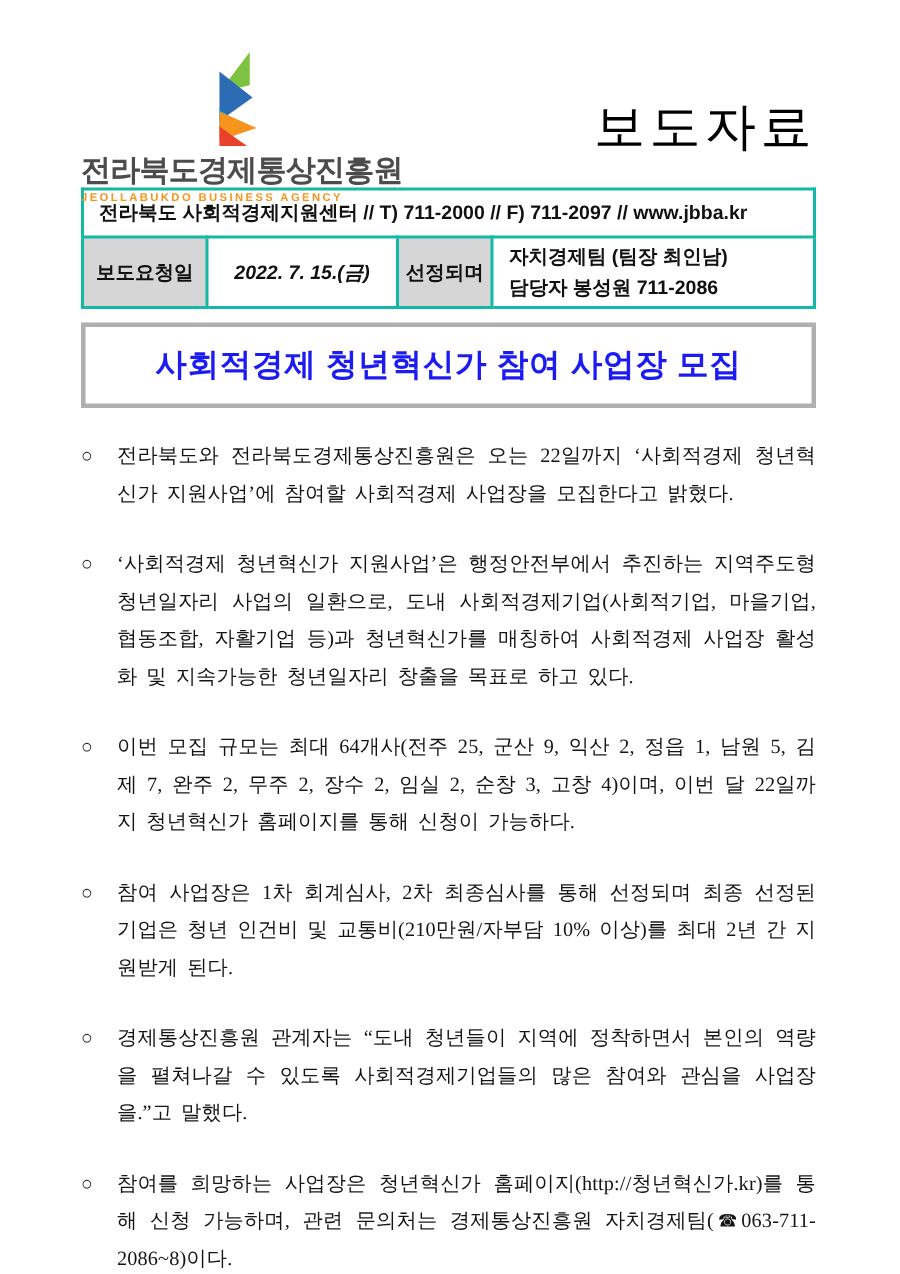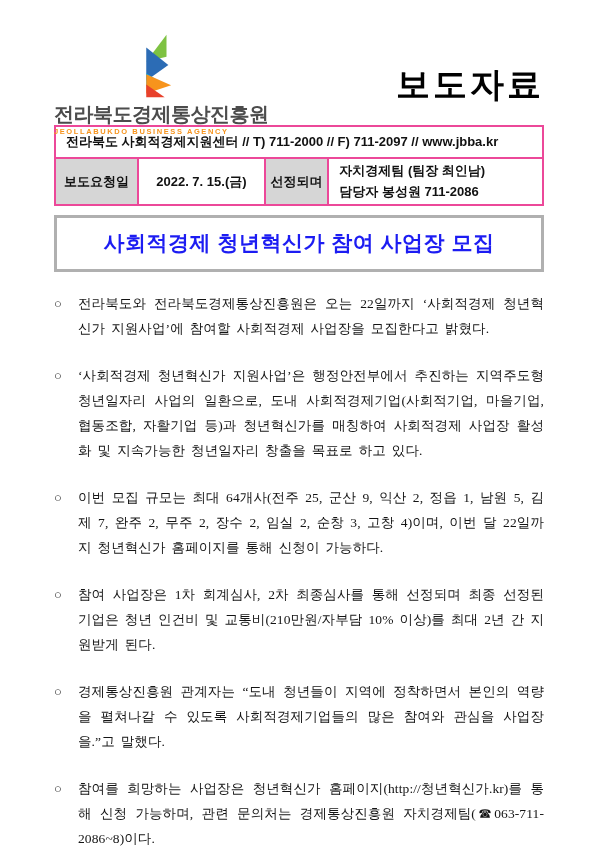--- a/index.html
+++ b/index.html
@@ -24,37 +24,37 @@
     font-family: "Liberation Sans", sans-serif;
     font-size: 20px; font-weight: 800; color: #4c4c4c; letter-spacing: -0.5px;
   }
   .org-en {
     font-family: "Liberation Sans", sans-serif;
     font-size: 7.5px; font-weight: 700; color: #f7941d; letter-spacing: 1.6px;
     margin-top: 3px;
   }
   .doc-type {
     font-family: "Liberation Sans", sans-serif;
-    font-size: 34px; font-weight: 700; color: #000; letter-spacing: 3px;
+    font-size: 34px; font-weight: 400; color: #000; letter-spacing: 3px;
   }
 
   
   .info-table {
     width: 100%; border-collapse: collapse; margin-top: 7px;
     font-family: "Liberation Sans", sans-serif;
   }
   .info-table td {
-    border: 2px solid #ec4899; font-size: 13px; font-weight: 700; color: #111;
+    border: 2px solid #14b8a6; font-size: 13px; font-weight: 700; color: #111;
   }
   .contact-cell { padding: 6px 10px; height: 30px; }
   .label-cell {
     background: #d6d6d6; text-align: center; vertical-align: middle;
     height: 47px; padding: 4px 2px;
   }
-  .date-cell { text-align: center; vertical-align: middle; }
+  .date-cell { text-align: center; vertical-align: middle; font-style: italic; }
   .dept-cell { padding: 0 10px; vertical-align: middle; line-height: 1.55; }
   .w-label1 { width: 17%; }
   .w-value1 { width: 26%; }
   .w-label2 { width: 13%; }
 
   
   .title-box {
     margin-top: 9px; border: 3px solid #b0b0b0;
     padding: 11px 6px 12px; text-align: center;
     font-family: Liberation Sans, sans-serif;

